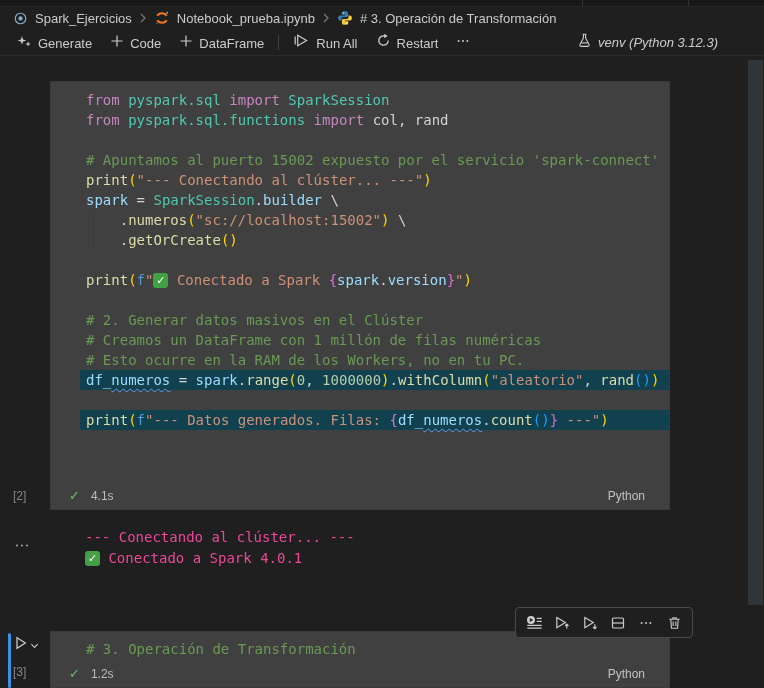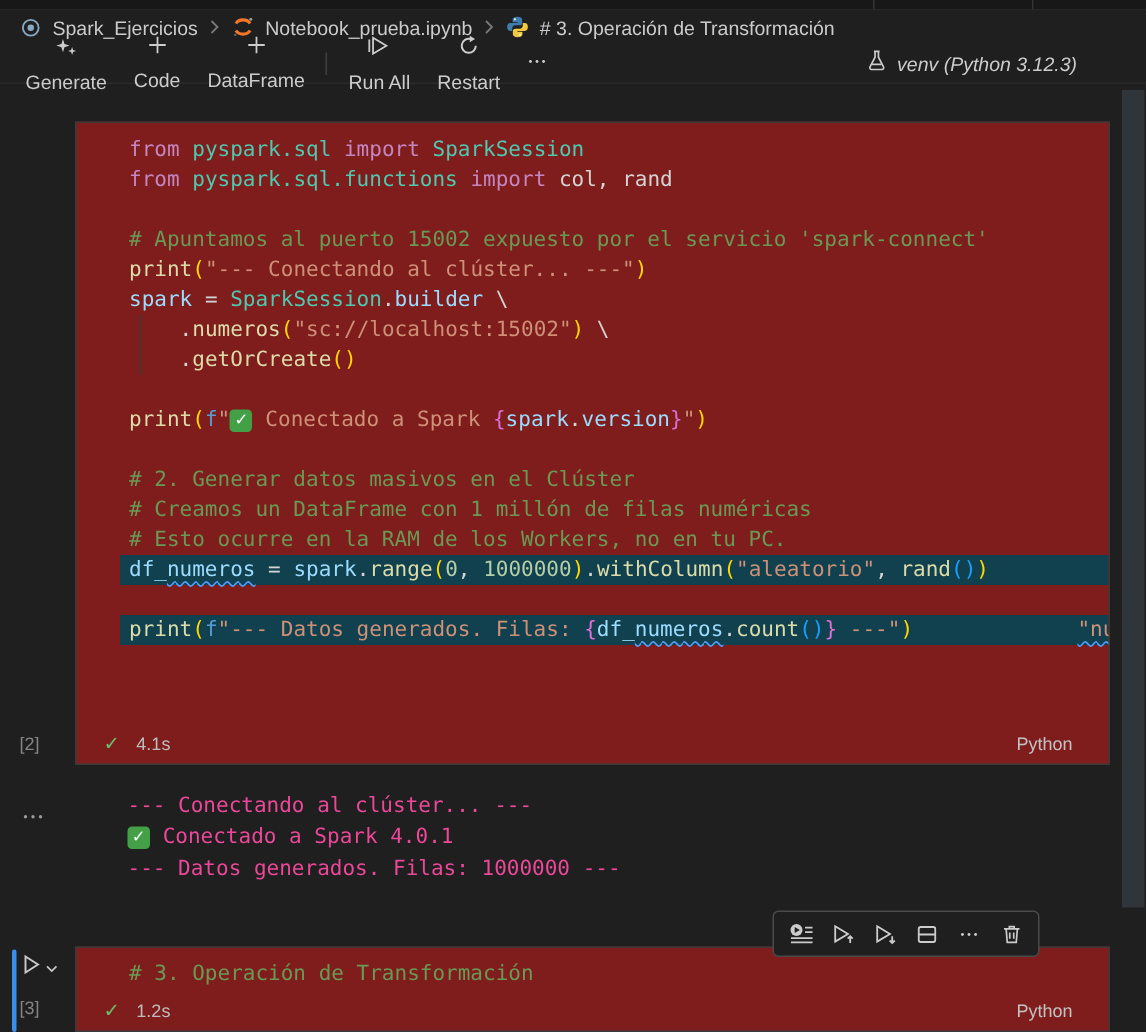--- a/index.html
+++ b/index.html
@@ -10,25 +10,25 @@
   .tdiv{position:absolute;top:0;width:1px;height:6px;background:#333;}
   .tdiv.d1{left:582px}.tdiv.d2{left:688px}
   
   .breadcrumb{position:absolute;top:7px;left:0;height:22px;display:flex;align-items:center;
               padding-left:13px;gap:7px;font-size:13px;color:#cbcbcb;white-space:nowrap;}
   .crumb{cursor:default}
   .bc-icon{display:flex;align-items:center}
   
   .toolbar{position:absolute;top:29px;left:0;right:0;height:26px;display:flex;align-items:center;
            padding-left:8px;font-size:13px;color:#cccccc;border-bottom:1px solid #2a2a2a;}
-  .tbtn{display:flex;align-items:center;gap:6px;padding:2px 9px;border-radius:4px;cursor:pointer;flex-direction:column;}
+  .tbtn{display:flex;align-items:flex-end;gap:6px;padding:2px 9px;border-radius:4px;cursor:pointer;}
   .sep{width:1px;height:15px;background:#404040;margin:0 5px;}
   .kernel{margin-left:auto;margin-right:46px;display:flex;align-items:center;gap:6px;cursor:pointer;font-style:italic;}
   
-  .cell{position:absolute;left:50px;width:690px;background:#7f1d1d;border:1px solid #3a3a3a;box-sizing:border-box;}
+  .cell{position:absolute;left:50px;width:620px;background:#404040;border:1px solid #3a3a3a;box-sizing:border-box;}
   .cell1{top:81px;height:429px;}
   .cell2{top:631px;height:57px;}
   .cell-code{padding:8px 0 0 35px;font-family:"DejaVu Sans Mono",monospace;font-size:14px;overflow:hidden;}
   .cell2 .cell-code{padding-top:7px;}
   .code-line{height:20px;line-height:20px;white-space:pre;position:relative;}
   .code-line.hl{background:#11404f;margin-left:-6px;padding-left:6px;}
   .guide{position:absolute;left:7px;top:0;bottom:0;width:1px;background:#3b3b3b;}
   .cell-status{position:absolute;left:0;right:0;bottom:0;height:27px;display:flex;align-items:center;
                padding:0 24px 0 18px;font-size:12px;color:#bdbdbd;}
   .check{color:#6cc06c;margin-right:11px;font-size:13px;}
@@ -206,21 +206,20 @@
   <span class="out-margin">
     <svg width="14" height="5" viewBox="0 0 14 5" fill="#9a9a9a">
         <circle cx="2" cy="2.5" r="1.1"></circle>
         <circle cx="7" cy="2.5" r="1.1"></circle>
         <circle cx="12" cy="2.5" r="1.1"></circle>
       </svg>
   </span>
   <div class="output">
       <div class="out-line"><span class="tok-out">--- Conectando al clúster... ---</span></div>
       <div class="out-line"><span class="tok-emoji">✓</span><span class="tok-out"> Conectado a Spark 4.0.1</span></div>
-      <div class="out-line"><span class="tok-out">--- Datos generados. Filas: 1000000 ---</span></div>
     </div>
 
   <div class="float-toolbar">
     <span class="ficon">
       <svg width="17" height="16" viewBox="0 0 17 16">
           <circle cx="5" cy="5" r="4" fill="#ccc"></circle>
           <polygon points="3.8,3 7.2,5 3.8,7" fill="#1f1f1f"></polygon>
           <path d="M10.7 3.4h5M10.7 6.4h5M1.3 10.4h14.4M1.3 13.2h14.4" stroke="#ccc" stroke-width="1.2"></path>
         </svg>
     </span>

